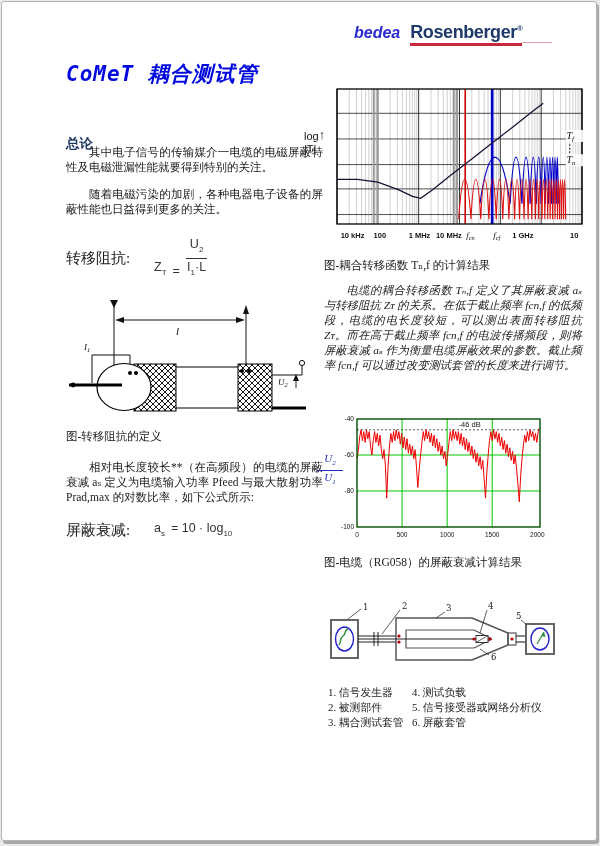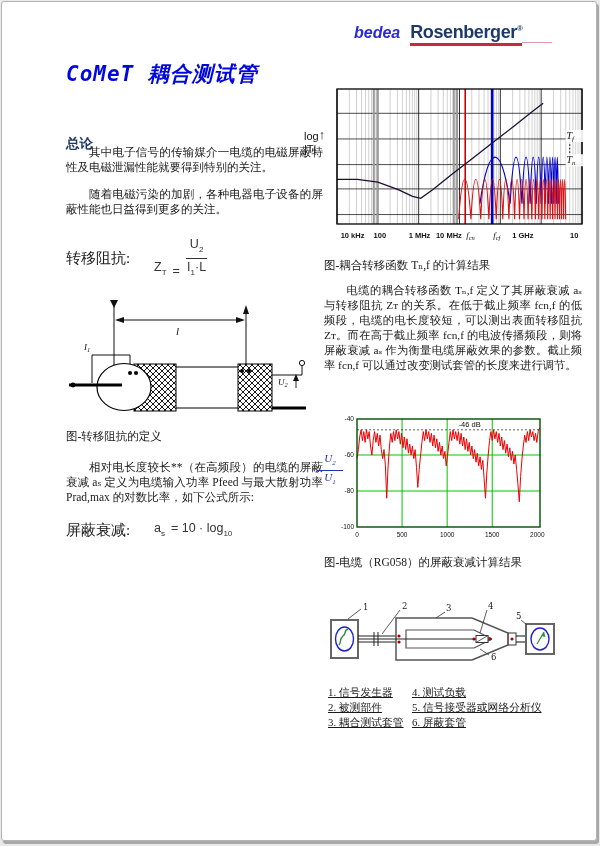--- a/index.html
+++ b/index.html
@@ -27,35 +27,35 @@
   .f-label{width:88px;font-size:15px;flex:none;}
   .math{font-family:"Liberation Sans","DejaVu Sans",sans-serif;font-weight:normal;color:#333;
         font-size:12.5px;display:flex;align-items:flex-end;gap:6px;}
   .math sub{font-size:8px;}
   .frac{display:inline-flex;flex-direction:column;text-align:center;}
   .frac .num{border-bottom:1.4px solid #333;padding:0 4px 1px;}
   .frac .den{padding-top:1px;}
   .abs{border-left:1.4px solid #333;border-right:1.4px solid #333;padding:2px 5px;}
   
   .rc-text{position:absolute;left:322px;width:258px;font-size:11.3px;line-height:15px;text-align:justify;}
-  .rc-text p{margin:0;text-indent:2em;}
+  .rc-text p{margin:0;text-indent:2em;font-style:italic;}
   .rc-caption{position:absolute;left:322px;font-size:11.5px;}
   
   .chart1-wrap{position:absolute;left:298px;top:82px;width:292px;height:162px;}
   .c1-ylabel{position:absolute;left:4px;top:44px;font-family:"Liberation Sans","DejaVu Sans",sans-serif;
              font-size:11px;color:#111;line-height:13px;}
   .c1-ylabel .arr{font-size:13px;vertical-align:1px;}
   .chart2-wrap{position:absolute;left:312px;top:412px;width:282px;height:138px;}
   .yfrac{position:absolute;left:3px;top:38px;width:26px;text-align:center;color:#2233bb;
          font-style:italic;font-size:11px;line-height:12px;}
   .yfrac .num{display:block;border-bottom:1px solid #2233bb;padding-bottom:1px;}
   .yfrac sub{font-size:7px;}
   
   .legend{position:absolute;left:326px;top:684px;display:grid;grid-template-rows:repeat(3,15px);
-          grid-auto-flow:column;grid-template-columns:84px auto;font-size:10.8px;text-decoration:underline;}
+          grid-auto-flow:column;grid-template-columns:84px auto;font-size:10.8px;}
   
   .dlabel{font-family:"Liberation Serif","DejaVu Serif",serif;font-style:italic;font-size:11px;fill:#111;}
   .slabel{font-family:"Liberation Serif","DejaVu Serif",serif;font-style:italic;font-size:9px;fill:#111;}
   .numlabel{font-family:"DejaVu Serif",serif;font-size:8.5px;fill:#222;}
   svg{display:block;}
 </style>
 </head>
 <body>
 
 <div class="page">

